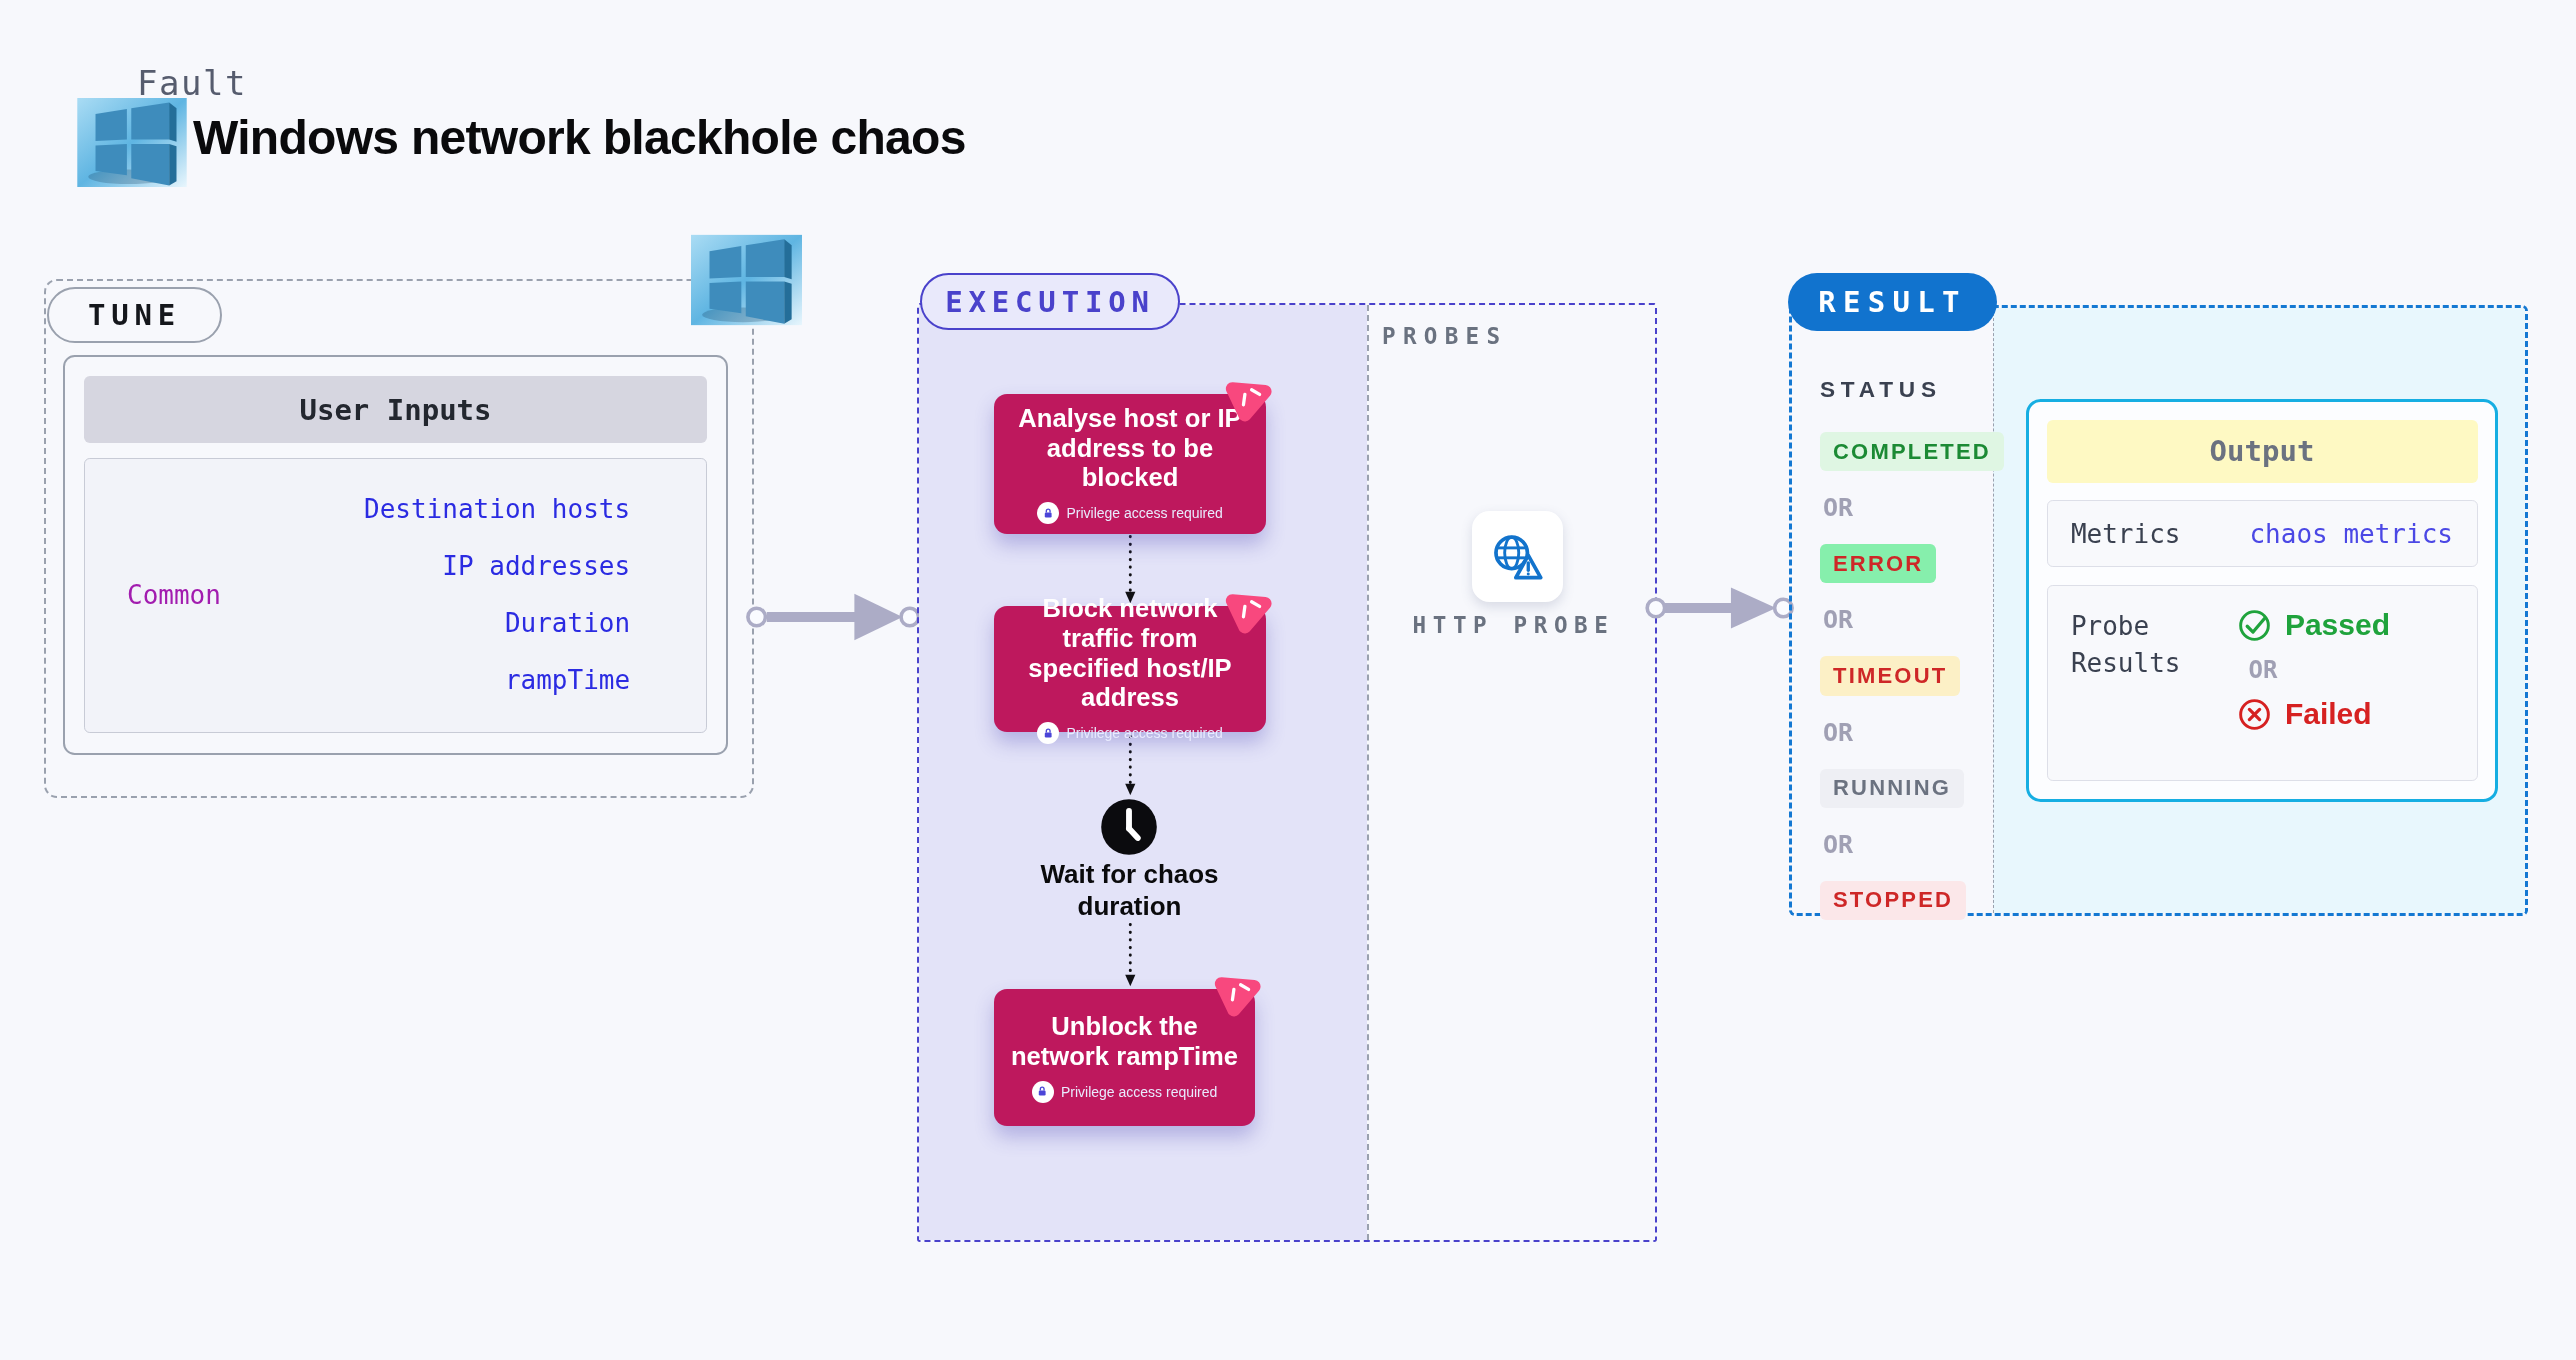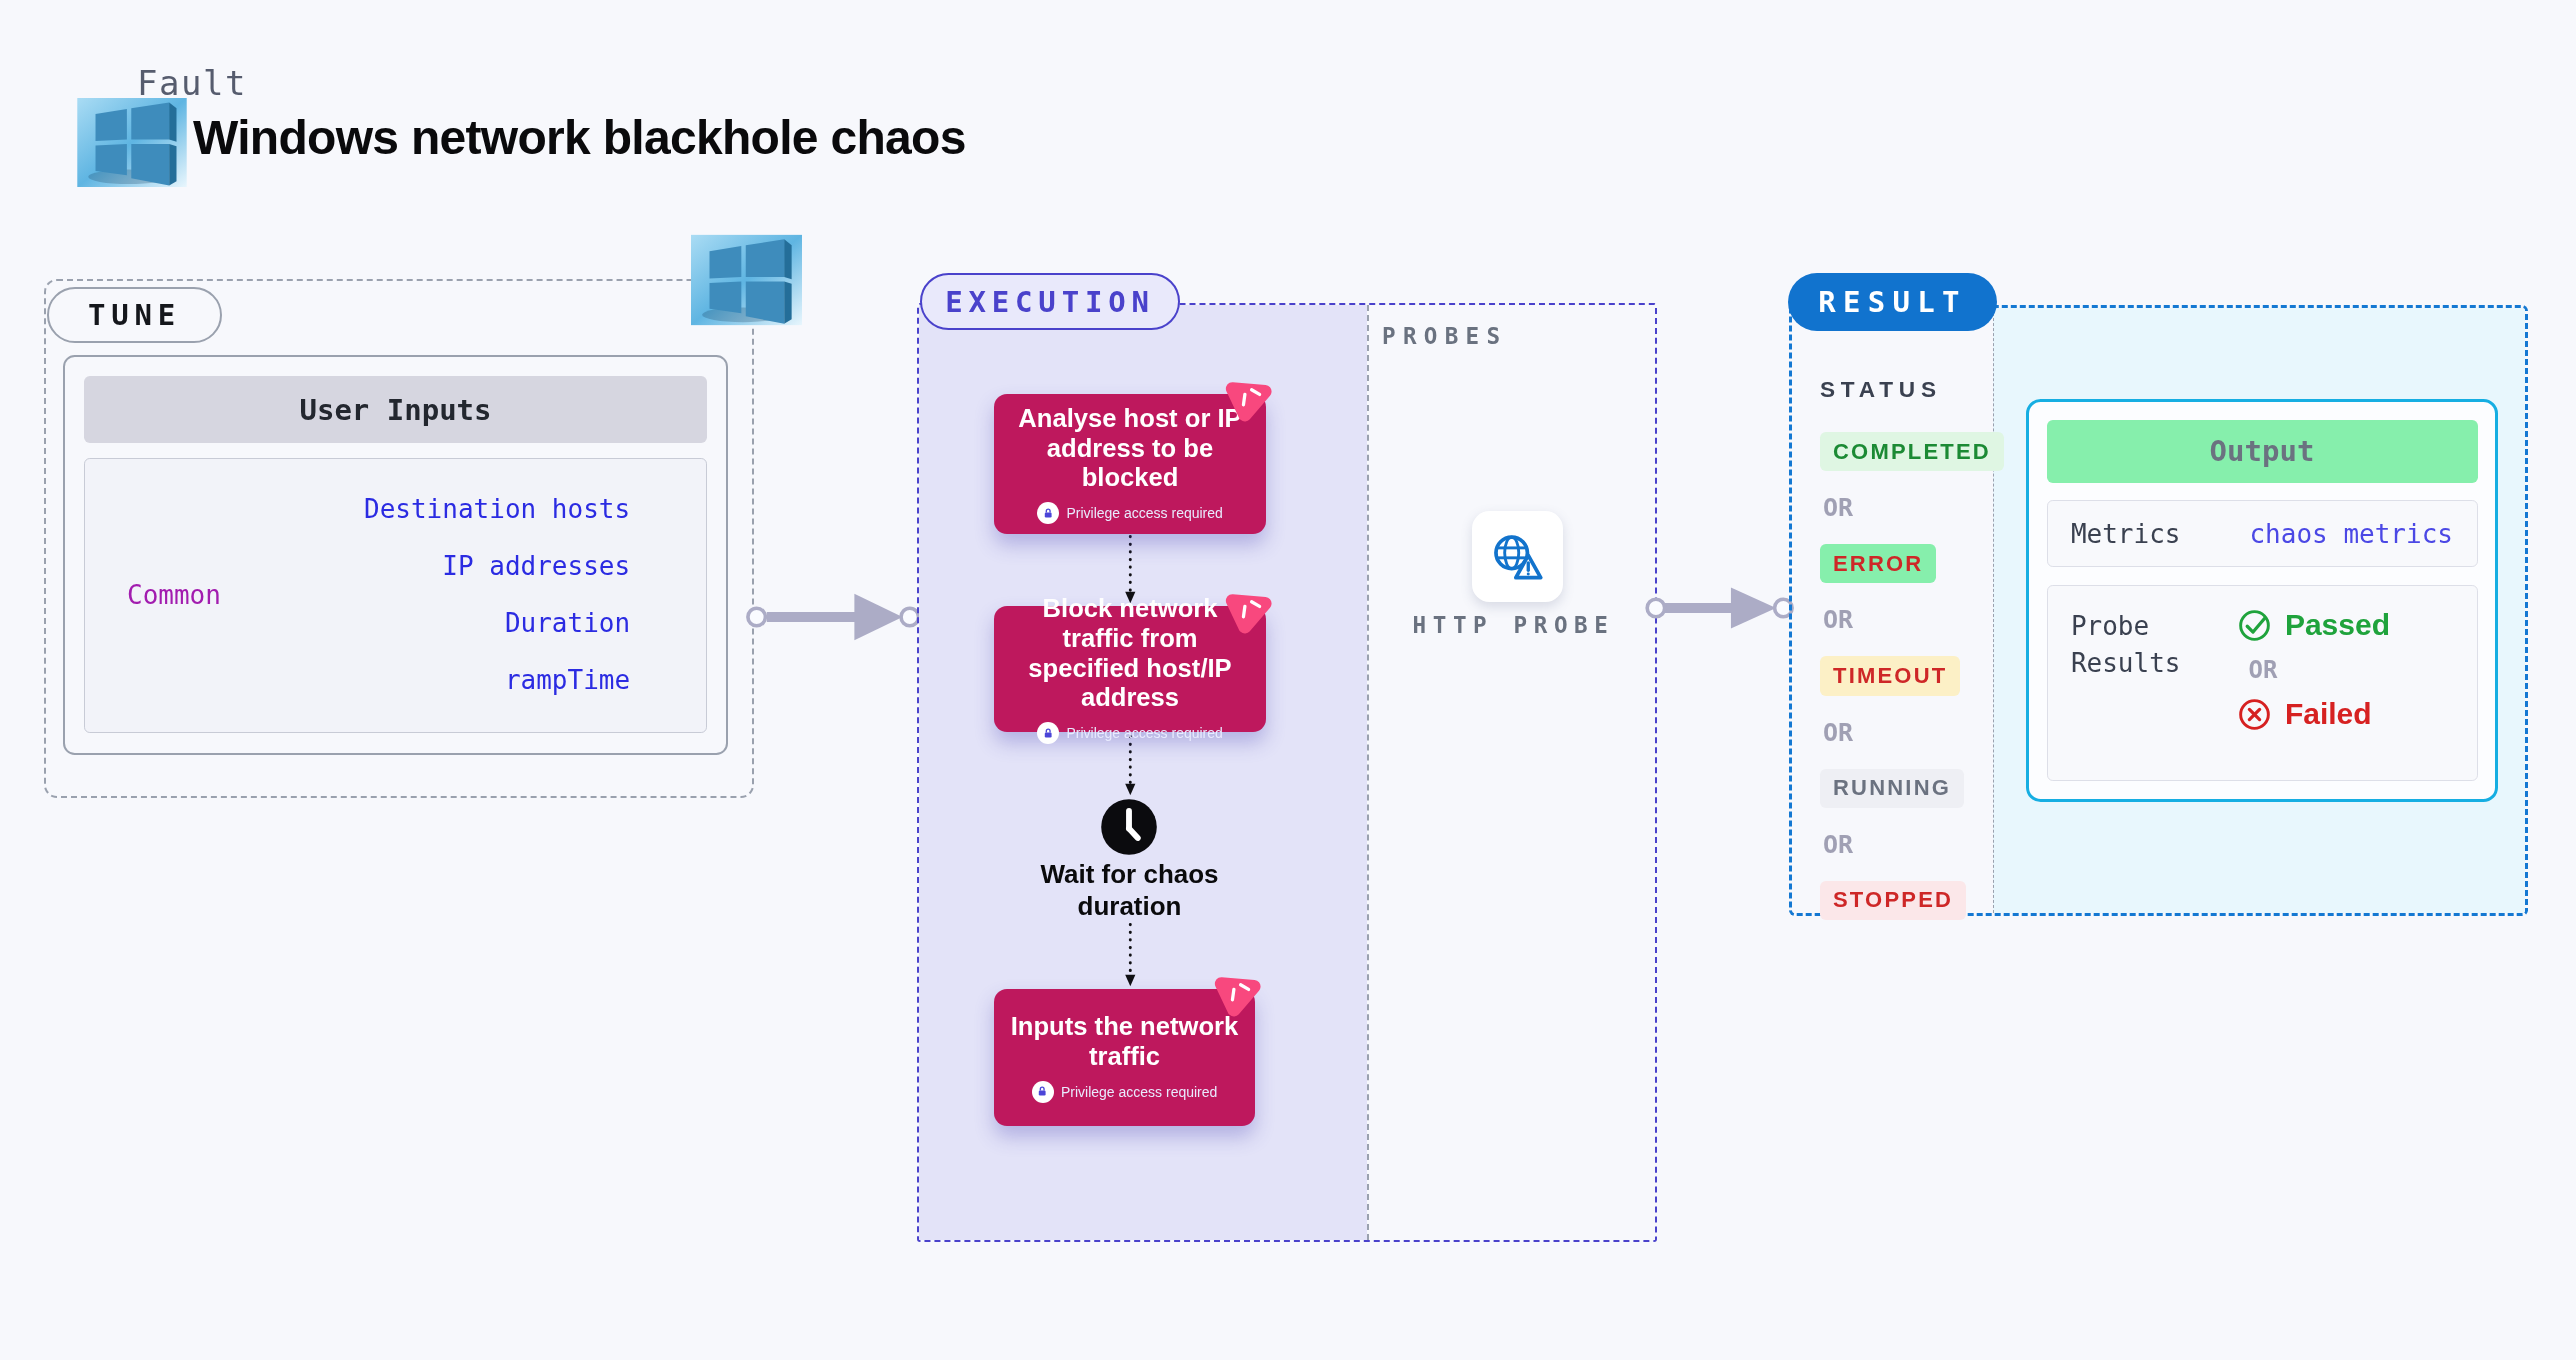--- a/index.html
+++ b/index.html
@@ -76,21 +76,21 @@
          padding:6.6px 13px;border-radius:5.8px;margin-bottom:22px;}
   .or{font-size:25px;font-weight:700;color:#A0A0B4;margin-bottom:22px;padding-left:2.9px;}
   .badge.completed{background:#DFF6E3;color:#1B8A34;}
   .badge.error{background:#86efac;color:#CE2727;}
   .badge.timeout{background:#FCF0C6;color:#CE2727;}
   .badge.running{background:#EEEFF4;color:#6B7280;}
   .badge.stopped{background:#FBE7E9;color:#CE2727;}
 
   .output-panel{position:absolute;left:2026px;top:399px;width:472px;height:403px;background:#FCFDFF;
                 border:3.7px solid #16AEE2;border-radius:14.6px;padding:17.5px;box-sizing:border-box;z-index:4;}
-  .output-header{height:63px;background:#86efac;border-radius:5.8px;display:flex;align-items:center;
+  .output-header{height:63px;background:#fef9c3;border-radius:5.8px;display:flex;align-items:center;
                  justify-content:center;font-size:29px;font-weight:600;color:#6B7280;}
   .metrics-row{margin-top:17.5px;height:67px;background:#F8F9FC;border:1.5px solid #DDDFE8;border-radius:5.8px;
                display:flex;align-items:center;padding:0 23.4px;box-sizing:border-box;}
   .metrics-label{font-size:26px;color:#3A4150;}
   .metrics-link{font-size:26px;color:#4B48E5;margin-left:69px;text-decoration:none;cursor:pointer;}
   .probe-row{margin-top:17.5px;height:196px;background:#F8F9FC;border:1.5px solid #DDDFE8;border-radius:5.8px;
              display:flex;padding:22px 23.4px;box-sizing:border-box;}
   .probe-label{font-size:26px;color:#3A4150;width:135px;line-height:1.45;}
   .probe-outcomes{margin-left:31px;display:flex;flex-direction:column;gap:13px;}
   .outcome{display:flex;align-items:center;gap:13px;font-family:"Liberation Sans",sans-serif;font-weight:700;font-size:30px;}
@@ -244,21 +244,21 @@
   <div class="step-card card3">
     <div class="chaos-badge">
       <svg viewBox="0 0 84 66">
         <g transform="rotate(-8 42 33)">
           <polygon points="22,16 66,26 34,54" fill="#F8487E" stroke="#F8487E" stroke-width="18" stroke-linejoin="round"></polygon>
           <line x1="34" y1="40" x2="38" y2="26" stroke="#fff" stroke-width="4.5" stroke-linecap="round"></line>
           <line x1="48" y1="21" x2="58" y2="29" stroke="#fff" stroke-width="4.5" stroke-linecap="round"></line>
         </g>
       </svg>
     </div>
-    <div class="step-title">Inputs the network traffic</div>
+    <div class="step-title">Unblock the network rampTime</div>
     <div class="priv-row">
       <span class="lock-circle">
         <svg width="12.4" height="12.4" viewBox="0 0 20 20">
             <rect x="4.5" y="9" width="11" height="8" rx="2" fill="#4B45D8"></rect>
             <path d="M7 9 V6.5 a3 3 0 0 1 6 0 V9" stroke="#4B45D8" stroke-width="2.2" fill="none"></path>
           </svg>
       </span>
       <span class="priv-text">Privilege access required</span>
     </div>
   </div>

